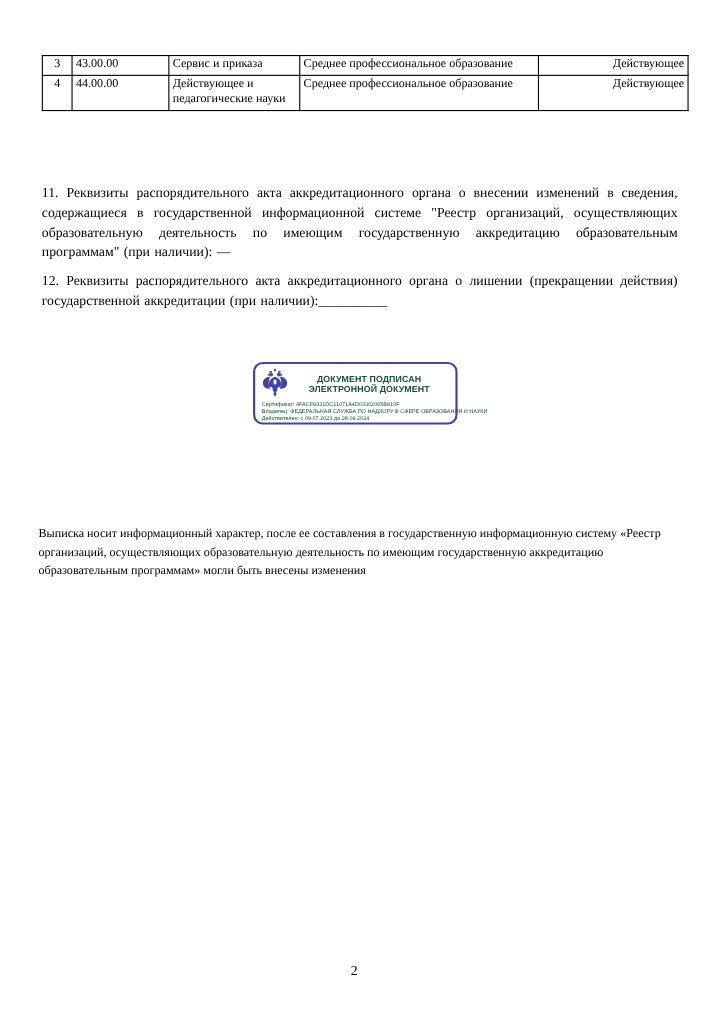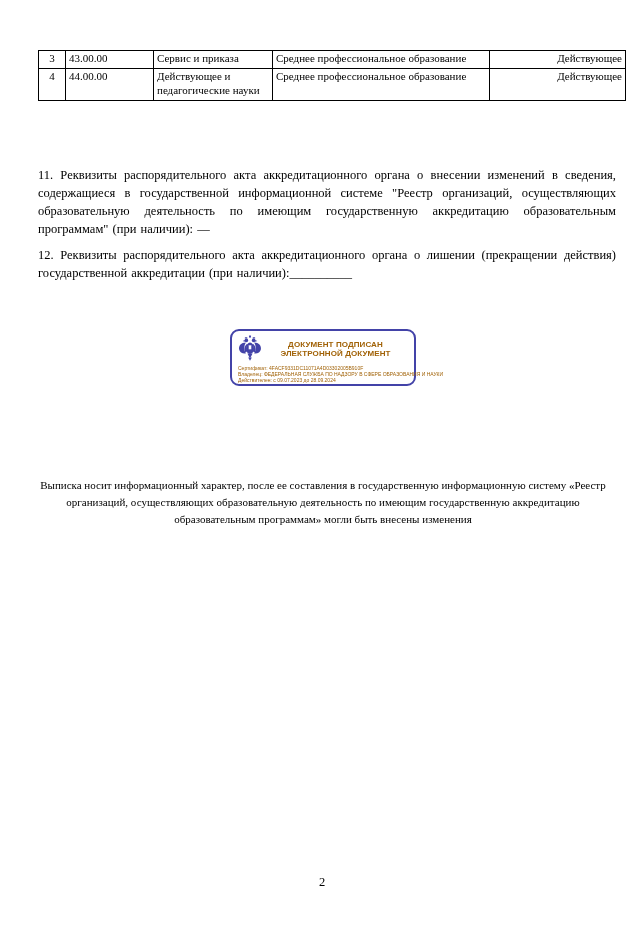--- a/index.html
+++ b/index.html
@@ -63,21 +63,21 @@
   
   .stamp {
     position: absolute;
     left: 230px;
     top: 329px;
     width: 186px;
     height: 57px;
     border: 2px solid #4343a8;
     border-radius: 9px;
     box-sizing: border-box;
-    color: #a16207;
+    color: #14532d;
     font-family: "Liberation Sans", sans-serif;
     background: #ffffff;
   }
   .stamp-top {
     display: flex;
     align-items: center;
     padding: 3px 6px 0 5px;
   }
   .stamp-emblem {
     flex: 0 0 auto;
@@ -105,21 +105,20 @@
     line-height: 12.5px;
     white-space: nowrap;
   }
 
   
   .disclaimer {
     position: absolute;
     left: 35px;
     top: 477px;
     width: 576px;
-    text-align: center;
     font-size: 11px;
     line-height: 17px;
   }
 
   
   .page-number {
     position: absolute;
     left: 0;
     top: 875px;
     width: 644px;

